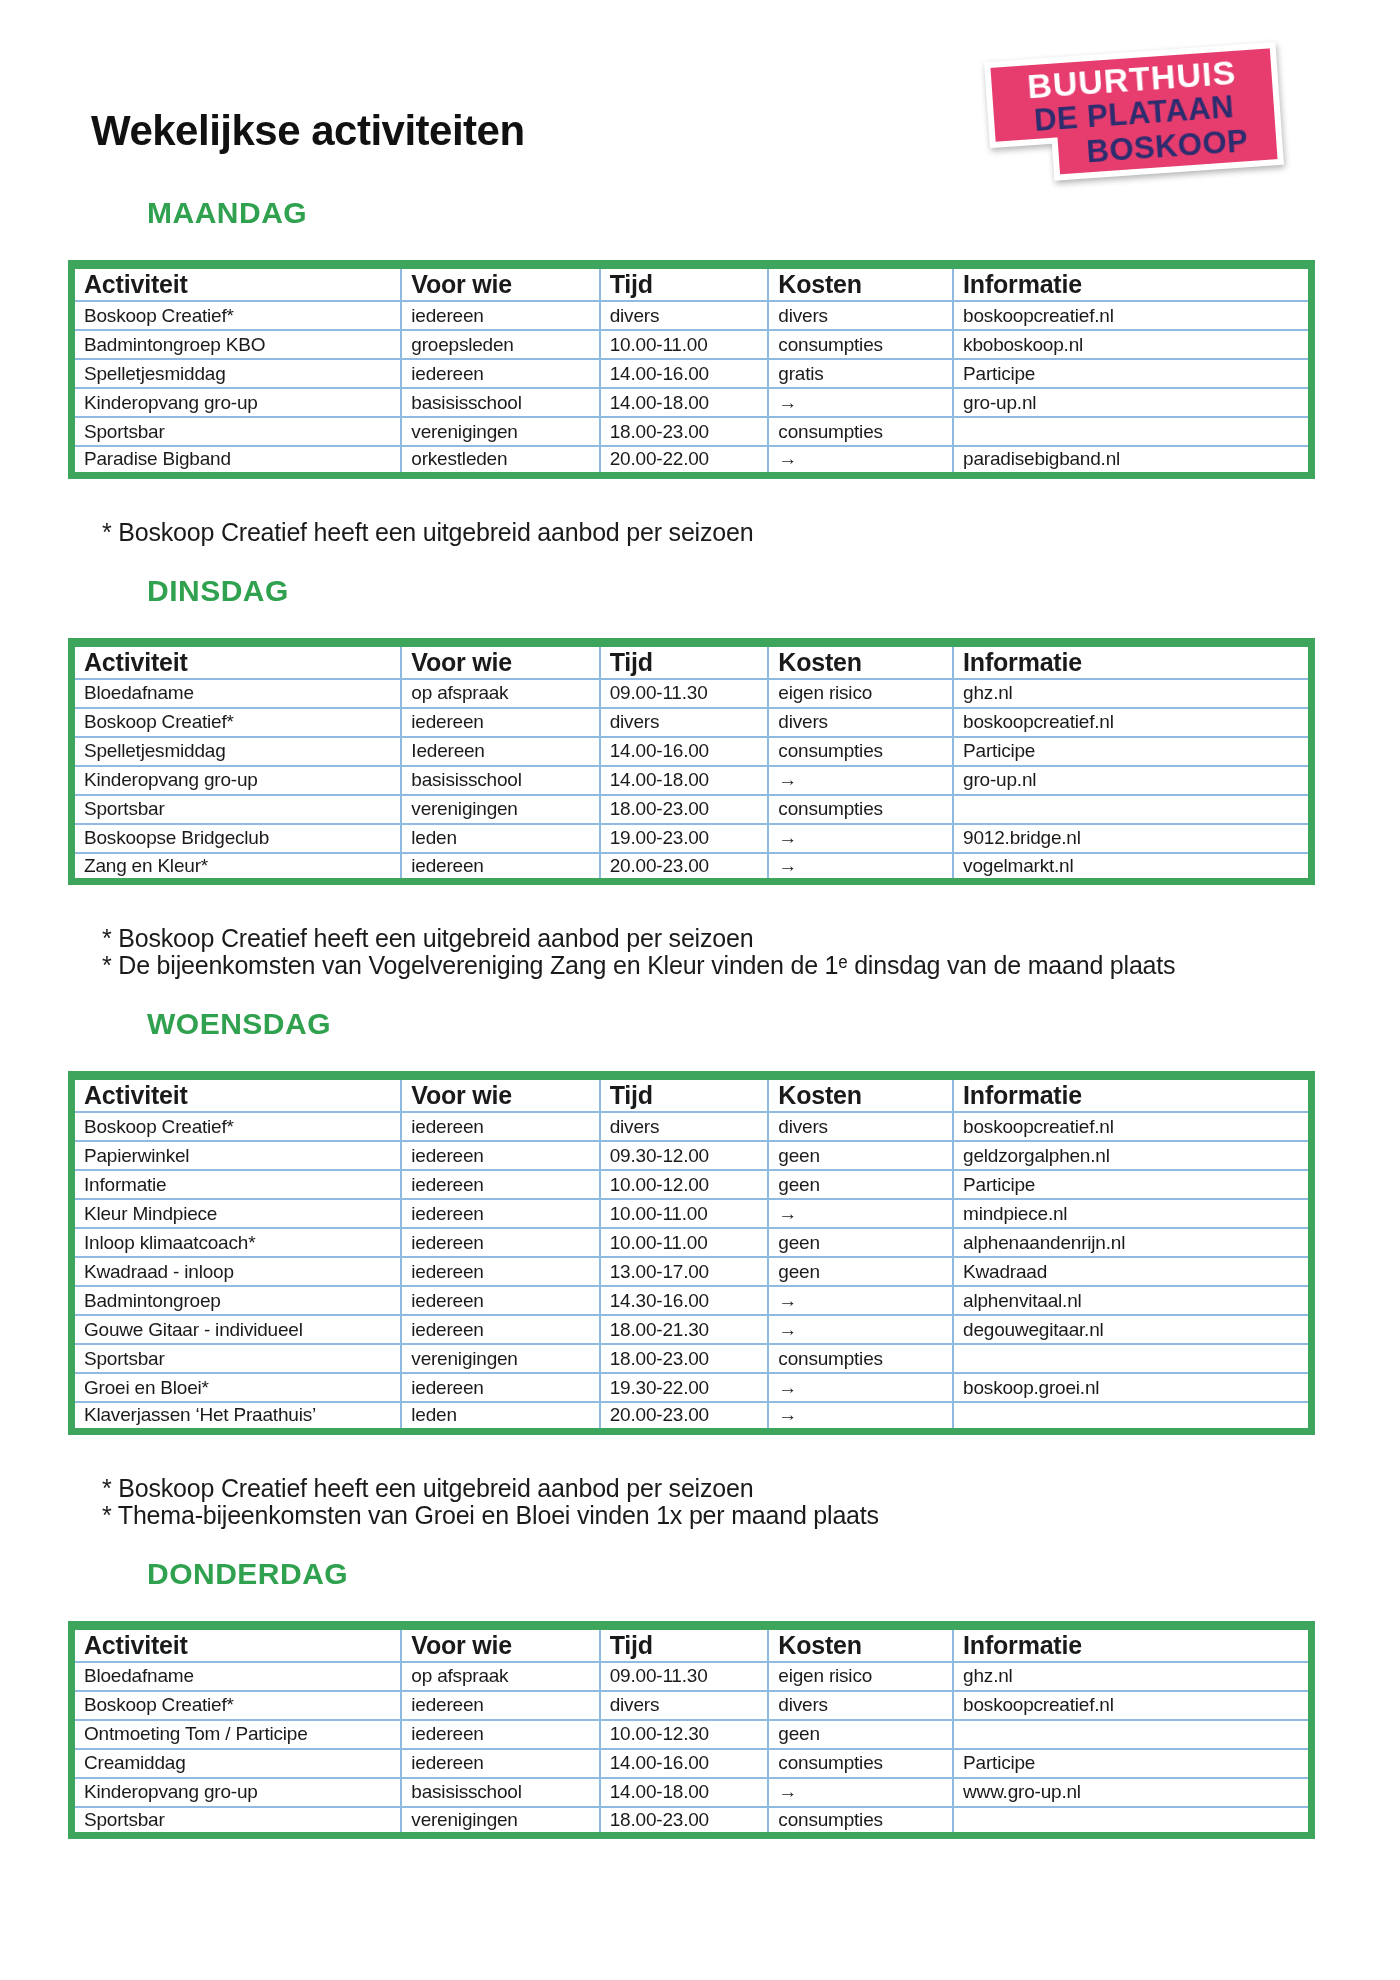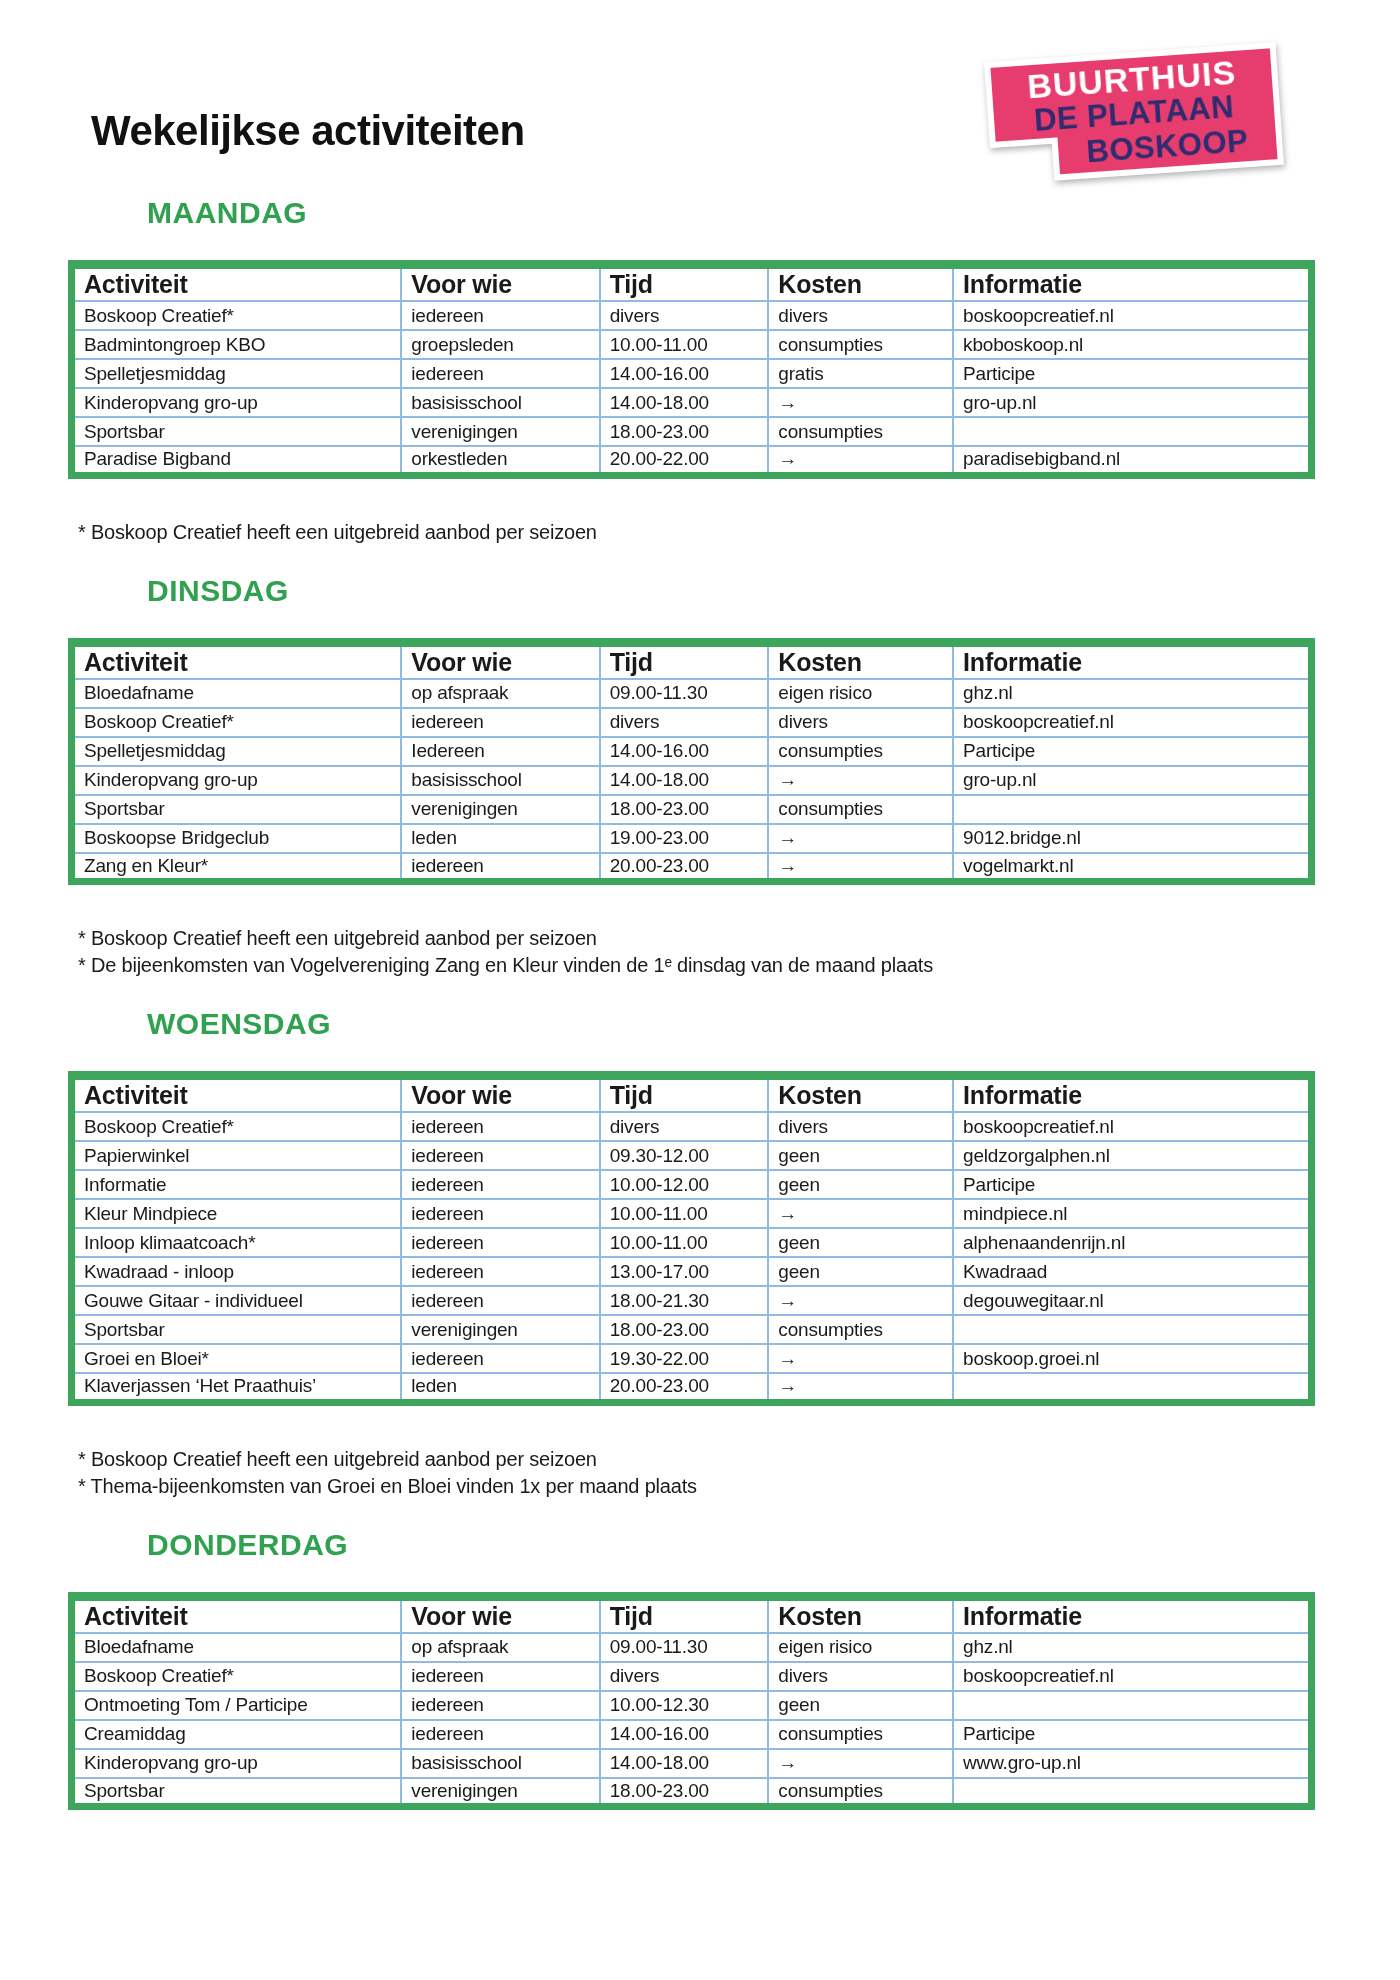--- a/index.html
+++ b/index.html
@@ -33,21 +33,21 @@
   }
   table.schedule th, table.schedule td{
     border:2px solid var(--cell_border);
     font-size:19px;letter-spacing:-0.2px;
     padding:1px 9px;white-space:nowrap;overflow:hidden;
     text-align:left;vertical-align:middle;
   }
   table.schedule th{height:30px;font-weight:bold;font-size:25px;}
   table.schedule td{height:29px;}
   .notes{margin:40px 0 0 10px;}
-  .note{font-size:20px;line-height:27px;letter-spacing:-0.2px;}
+  .note{font-size:25px;line-height:27px;letter-spacing:-0.2px;margin-left:24px;}
   
   .logo{
     position:absolute;left:988px;top:52px;width:292px;
     transform:rotate(-4deg);transform-origin:center;
     filter:drop-shadow(1px 3px 3px rgba(0,0,0,0.30));
   }
   .logo-top{
     background:var(--logo_pink);border:6px solid #fff;
     padding:3px 10px 2px 10px;text-align:center;
   }
@@ -276,20 +276,27 @@
             <td>alphenaandenrijn.nl</td>
           </tr>
           <tr>
             <td>Kwadraad - inloop</td>
             <td>iedereen</td>
             <td>13.00-17.00</td>
             <td>geen</td>
             <td>Kwadraad</td>
           </tr>
           <tr>
+            <td>Badmintongroep</td>
+            <td>iedereen</td>
+            <td>14.30-16.00</td>
+            <td>→</td>
+            <td>alphenvitaal.nl</td>
+          </tr>
+          <tr>
             <td>Gouwe Gitaar - individueel</td>
             <td>iedereen</td>
             <td>18.00-21.30</td>
             <td>→</td>
             <td>degouwegitaar.nl</td>
           </tr>
           <tr>
             <td>Sportsbar</td>
             <td>verenigingen</td>
             <td>18.00-23.00</td>

